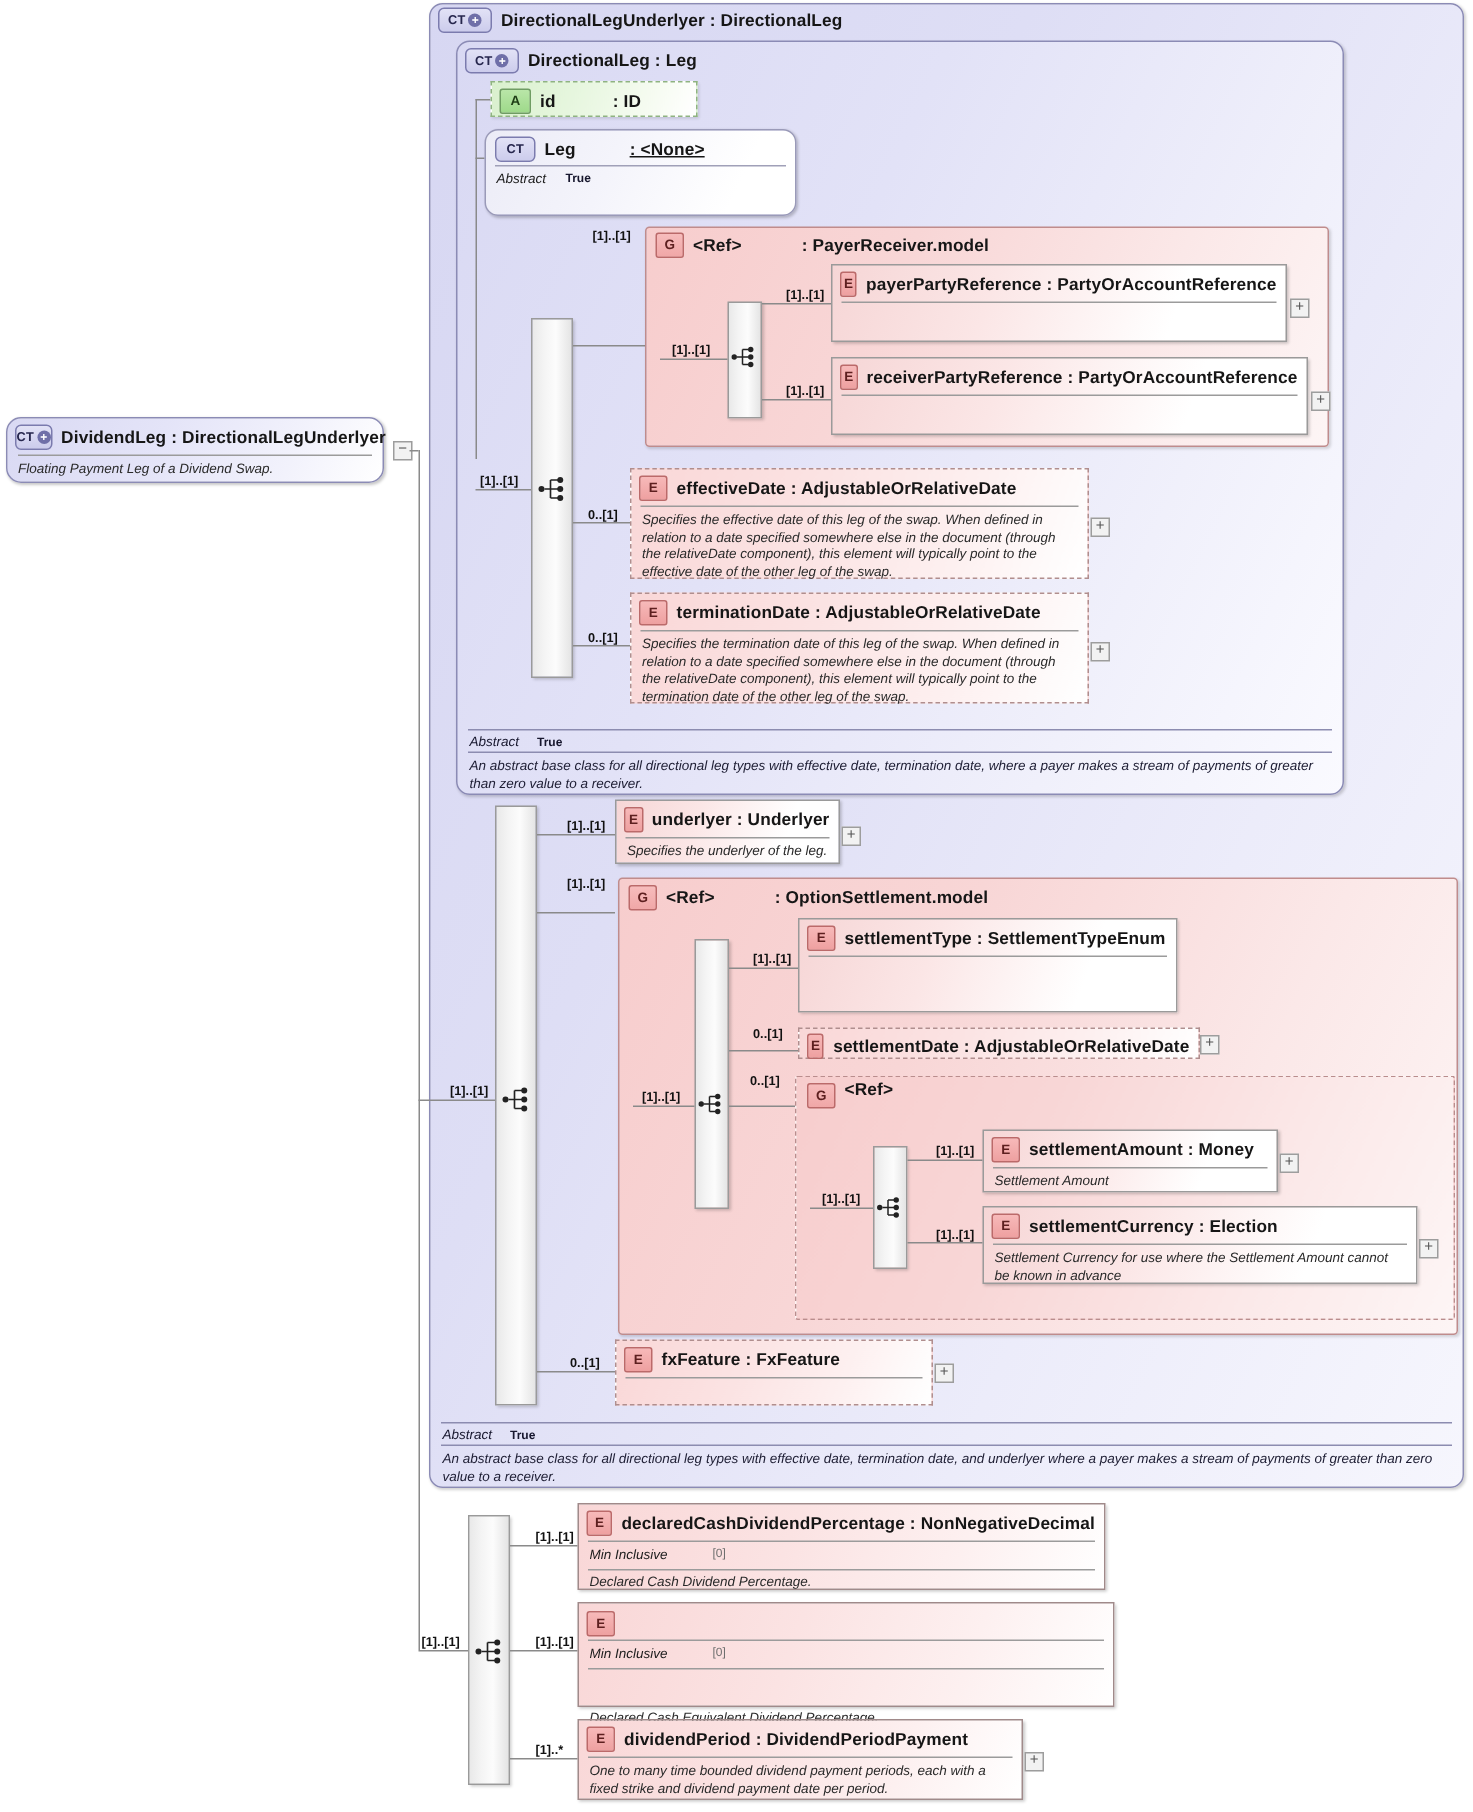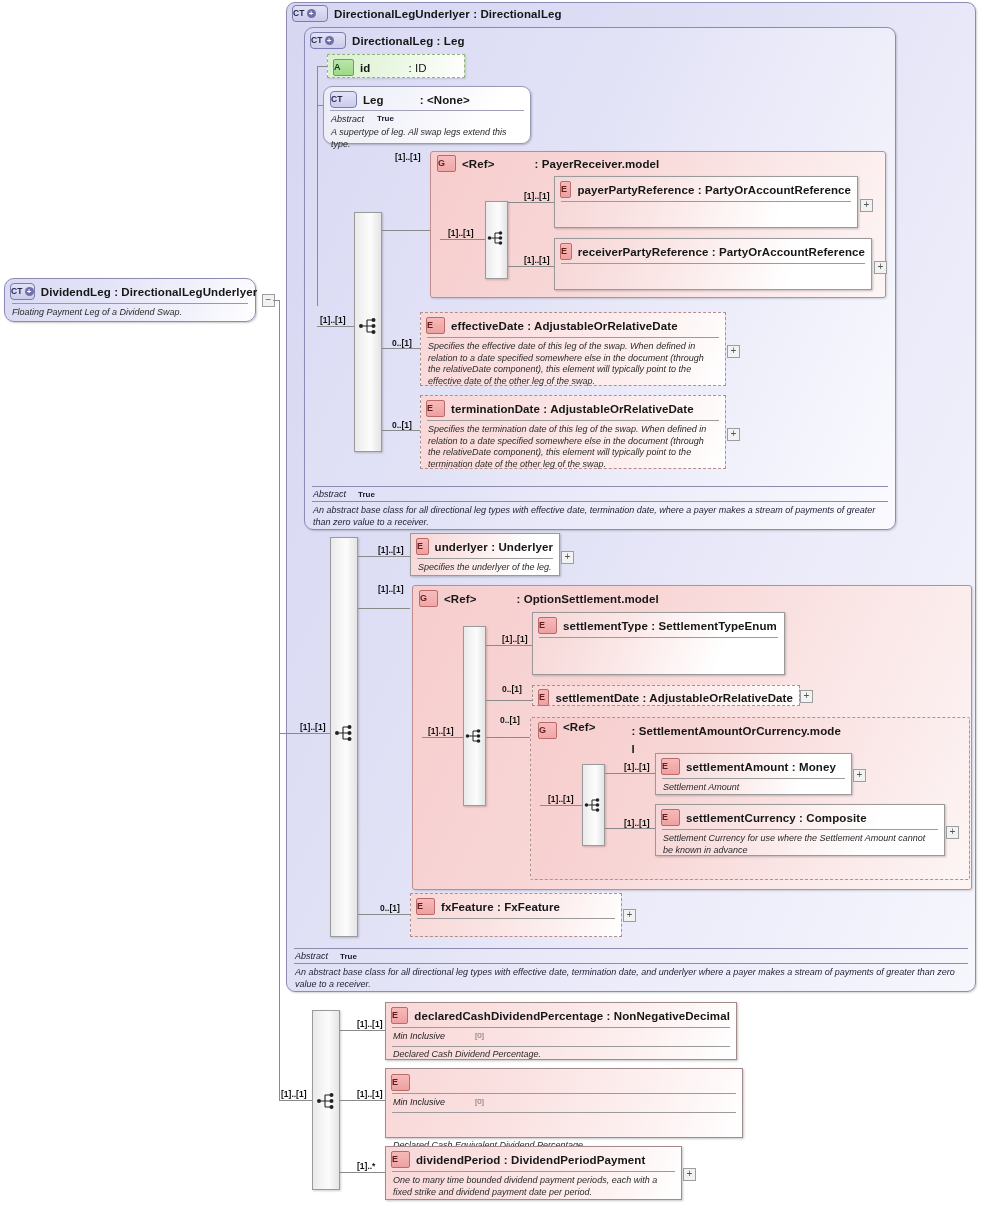--- a/index.html
+++ b/index.html
@@ -64,21 +64,21 @@
     padding:3px 7px 4px 7px;
   }
   .facet{
     display:flex;gap:10px;font-size:9px;padding:2px 7px 2px 7px;align-items:flex-start;
   }
   .facet-k{font-style:italic;color:#1c1c1c;min-width:66px;}
   .facet-v{font-size:8px;color:#6e6e6e;line-height:1.32;}
 
   
   .ico{
-    display:inline-flex;align-items:center;
+    display:inline-flex;align-items:center;justify-content:center;
     font-size:9px;font-weight:bold;line-height:1;
   }
   .ico-e{
     width:17px;height:15px;border:1px solid #bb6a6a;border-radius:2px;
     background:linear-gradient(180deg,#f7b9b9,#eea0a0);color:#5d1f1f;
   }
   .ico-g{
     width:17px;height:15px;border:1px solid #bb6a6a;border-radius:2px;
     background:linear-gradient(180deg,#f7bcbc,#f0a7a7);color:#5d1f1f;
   }
@@ -210,38 +210,37 @@
   </div>
 
   <div class="ln-v" style="left:317px;top:66px;height:240px;"></div>
   <div class="ln-h" style="left:317px;top:66px;width:10px;"></div>
   <div class="ln-h" style="left:317px;top:105px;width:6px;"></div>
 
   <div class="abs attr-box" style="left:327px;top:54px;width:138px;height:24px;">
     <div class="node-hdr" style="padding:4px 6px 0 5px;">
       <span class="ico ico-a">A</span>
       <span class="node-title" style="font-weight:bold;">id</span>
-      <span class="node-title" style="margin-left:32px;font-weight:normal;">: ID</span>
+      <span class="node-title" style="margin-left:32px;font-weight:bold;">: ID</span>
     </div>
   </div>
 
   <div class="abs node rounded" style="left:323px;top:86px;width:208px;height:58px;
               background:linear-gradient(115deg,#ececf7 0%,#f4f4fb 40%,#ffffff 80%);
               border:1px solid #9a9ab8;border-radius:9px;">
     <div class="node-hdr" style="padding:4px 6px 2px 6px;">
       <span class="ico ico-ct">CT</span>
       <span class="node-title">Leg</span>
-      <span class="node-title" style="margin-left:30px;">: &lt;None&gt;</span>
+      <span class="node-title" style="margin-left:30px;text-decoration:underline;">: &lt;None&gt;</span>
     </div>
     <div class="node-sep" style="margin:0 6px;background:#a0a0b8;"></div>
     <div class="facet" style="padding-top:3px;">
       <span class="facet-k" style="min-width:36px;">Abstract</span>
       <span style="font-size:8px;font-weight:bold;color:#17172e;">True</span>
     </div>
-    <div class="node-doc" style="padding:1px 7px 0 7px;">A supertype of leg. All swap legs extend this type.</div>
   </div>
 
   <div class="abs seqbar" style="left:354px;top:212px;width:28px;height:240px;"></div>
   <svg class="seqglyph" style="left:358px;top:315px;" width="22" height="22" viewBox="0 0 22 22">
     <circle cx="3" cy="11" r="2" fill="#222"></circle>
     <path d="M5 11 H9 M9 5 V17 M9 5 H14 M9 11 H14 M9 17 H14" stroke="#222" stroke-width="1.1" fill="none"></path>
     <circle cx="15.5" cy="5" r="2" fill="#222"></circle>
     <circle cx="15.5" cy="11" r="2" fill="#222"></circle>
     <circle cx="15.5" cy="17" r="2" fill="#222"></circle>
   </svg>
@@ -388,24 +387,20 @@
       <span class="node-title">settlementDate : AdjustableOrRelativeDate</span>
     </div>
   </div>
   <div class="tgl" style="left:800px;top:690px;">+</div>
 
   <div class="abs grp-panel dashed" style="left:530px;top:717px;width:440px;height:163px;"></div>
   <div class="abs" style="left:538px;top:721px;">
     <div class="node-hdr" style="padding:0;align-items:flex-start;">
       <span class="ico ico-g" style="margin-top:1px;">G</span>
       <span class="node-title">&lt;Ref&gt;</span>
-      <span style="margin-left:30px;">
-        <span class="node-title">: SettlementAmountOrCurrency.mode</span><br>
-        <span class="node-title">l</span>
-      </span>
     </div>
   </div>
 
   <div class="abs seqbar" style="left:582px;top:764px;width:23px;height:82px;"></div>
   <svg class="seqglyph" style="left:584px;top:795px;" width="20" height="20" viewBox="0 0 20 20">
     <circle cx="2.5" cy="10" r="1.8" fill="#222"></circle>
     <path d="M4.3 10 H8 M8 5 V15 M8 5 H12 M8 10 H12 M8 15 H12" stroke="#222" stroke-width="1" fill="none"></path>
     <circle cx="13.5" cy="5" r="1.8" fill="#222"></circle>
     <circle cx="13.5" cy="10" r="1.8" fill="#222"></circle>
     <circle cx="13.5" cy="15" r="1.8" fill="#222"></circle>
@@ -424,21 +419,21 @@
       <span class="node-title">settlementAmount : Money</span>
     </div>
     <div class="node-sep"></div>
     <div class="node-doc">Settlement Amount</div>
   </div>
   <div class="tgl" style="left:853px;top:769px;">+</div>
 
   <div class="abs node white" style="left:655px;top:804px;width:290px;height:52px;">
     <div class="node-hdr" style="padding:4px 6px 3px 5px;">
       <span class="ico ico-e">E</span>
-      <span class="node-title">settlementCurrency : Composite</span>
+      <span class="node-title">settlementCurrency : Election</span>
     </div>
     <div class="node-sep"></div>
     <div class="node-doc">Settlement Currency for use where the Settlement Amount cannot be known in advance</div>
   </div>
   <div class="tgl" style="left:946px;top:826px;">+</div>
 
   <div class="abs node pinkdash" style="left:410px;top:893px;width:212px;height:44px;">
     <div class="node-hdr" style="padding:4px 6px 3px 5px;">
       <span class="ico ico-e">E</span>
       <span class="node-title">fxFeature : FxFeature</span>

